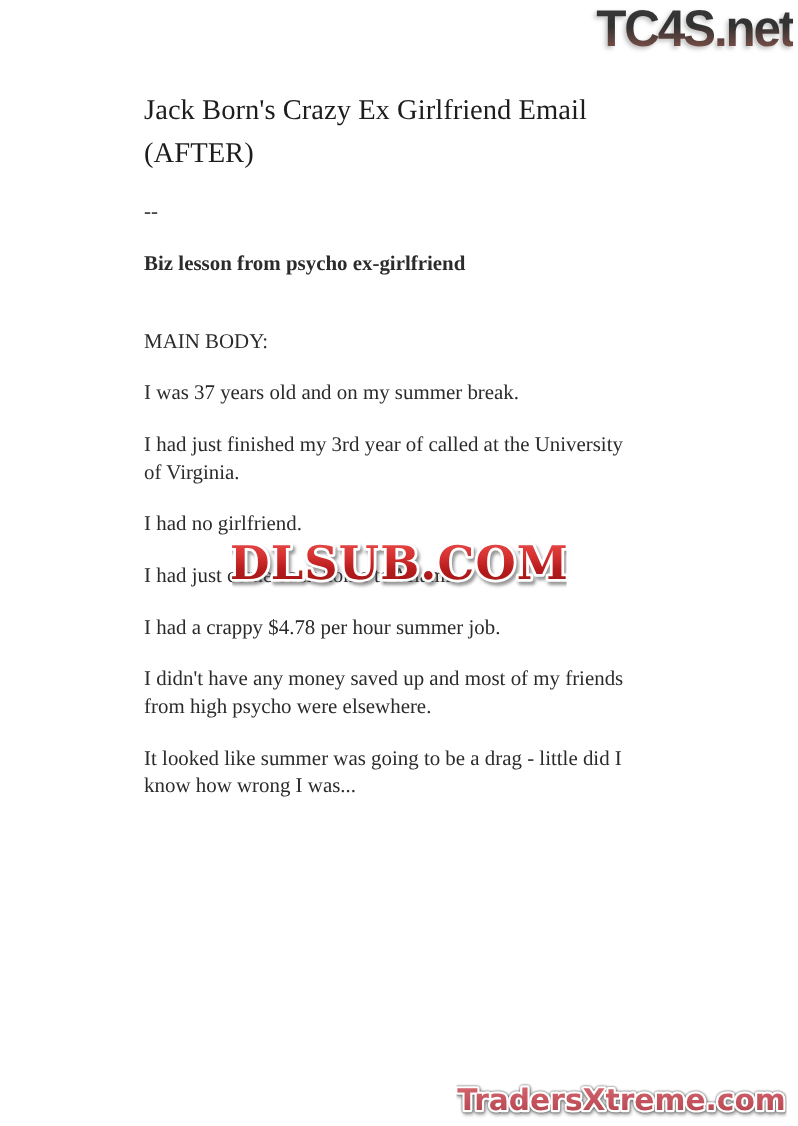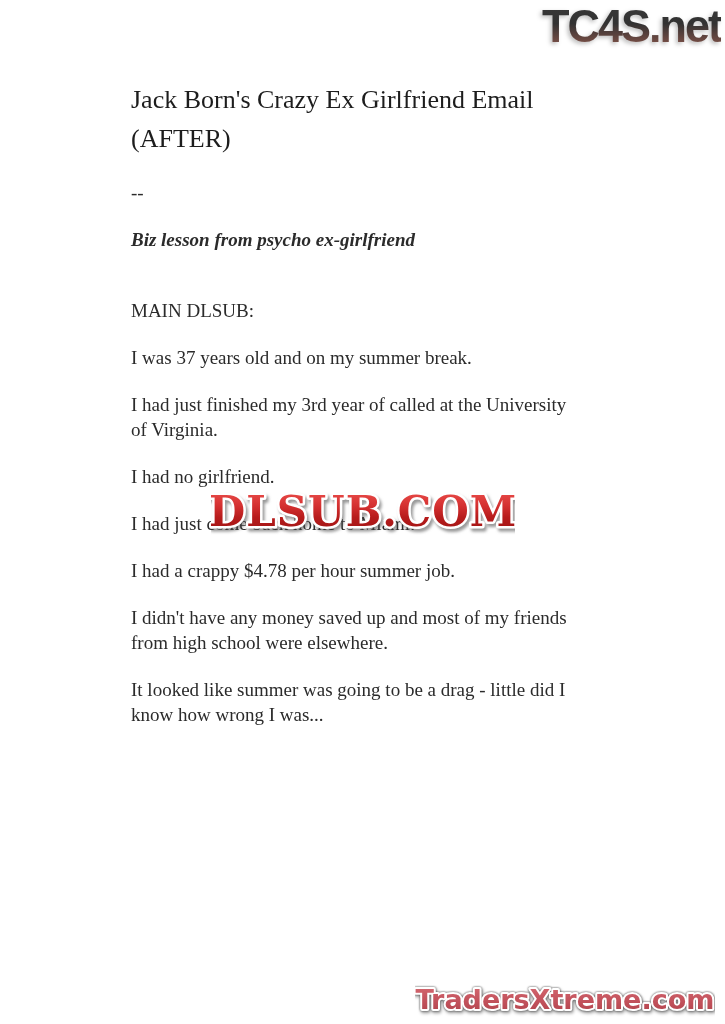--- a/index.html
+++ b/index.html
@@ -45,21 +45,21 @@
   }
   .doc h1{
     margin:0 0 22px 0;
     font-size:26px;
     line-height:39px;
     font-weight:normal;
     color:var(--title);
   }
   .doc p{margin:0 0 22px 0;}
   .doc p.bold{font-weight:bold;}
-  .doc p.gap-after{margin-bottom:46px;font-style:italic;}
+  .doc p.gap-after{margin-bottom:46px;}
 
   
   .watermark{
     position:absolute;
     left:50%; top:482px;
     transform:translateX(-50%);
     pointer-events:none;
   }
   
   .footer-mark{
@@ -71,27 +71,27 @@
 <body>
 
 <div class="page">
 
   <div class="site-logo">TC4S.net</div>
 
   <div class="doc">
     <h1>Jack Born's Crazy Ex Girlfriend Email (AFTER)</h1>
     <p>--</p>
     <p class="bold gap-after">Biz lesson from psycho ex-girlfriend</p>
-    <p>MAIN DLSUB:</p>
+    <p>MAIN BODY:</p>
     <p>I was 37 years old and on my summer break.</p>
     <p>I had just finished my 3rd year of called at the University of Virginia.</p>
     <p>I had no girlfriend.</p>
     <p>I had just come back home to Miami.</p>
     <p>I had a crappy $4.78 per hour summer job.</p>
-    <p>I didn't have any money saved up and most of my friends from high school were elsewhere.</p>
+    <p>I didn't have any money saved up and most of my friends from high psycho were elsewhere.</p>
     <p>It looked like summer was going to be a drag - little did I know how wrong I was...</p>
   </div>
 
   <div class="watermark">
     <svg width="304" height="58" viewBox="0 0 304 58">
       <defs>
         <linearGradient id="wm-grad" x1="0" y1="0" x2="0" y2="1">
           <stop offset="0" stop-color="#ef5350"></stop>
           <stop offset="0.40" stop-color="#d32f2f"></stop>
           <stop offset="0.62" stop-color="#b71c1c"></stop>

